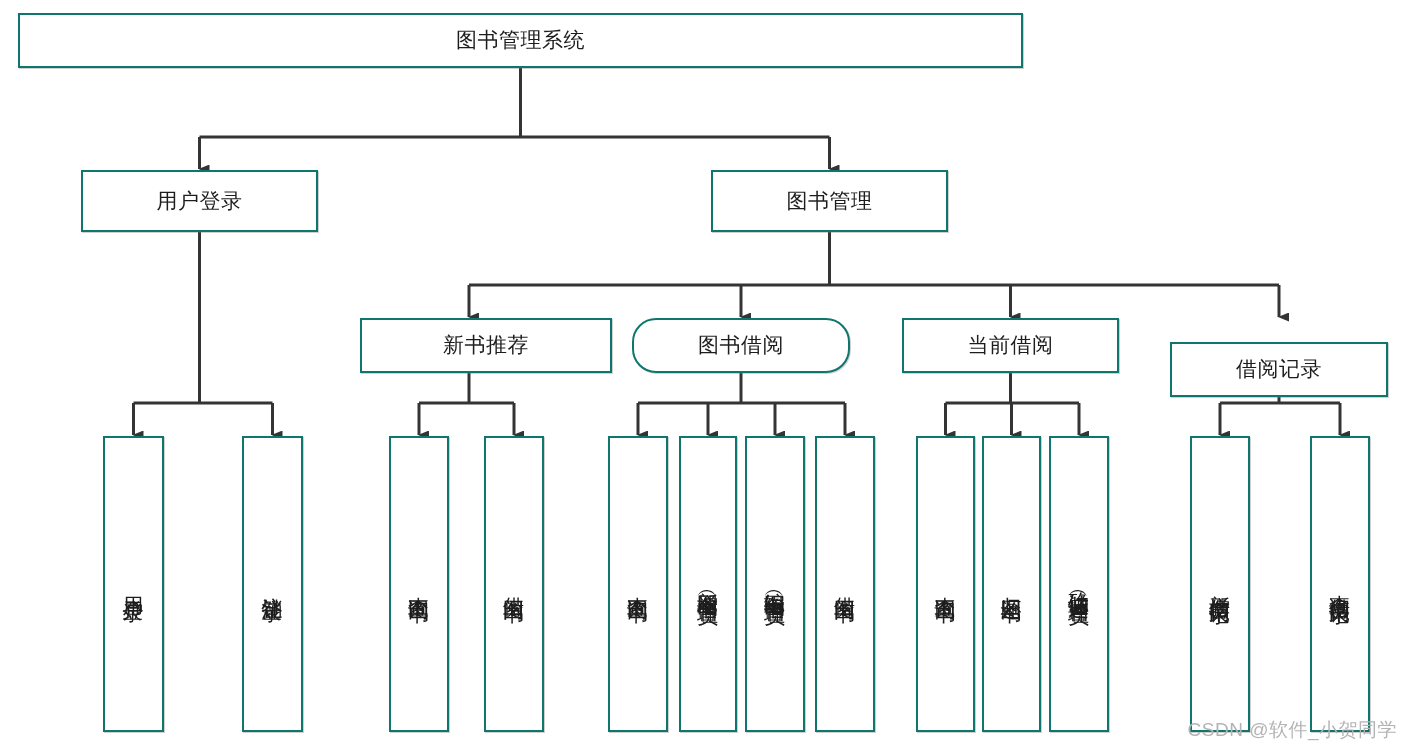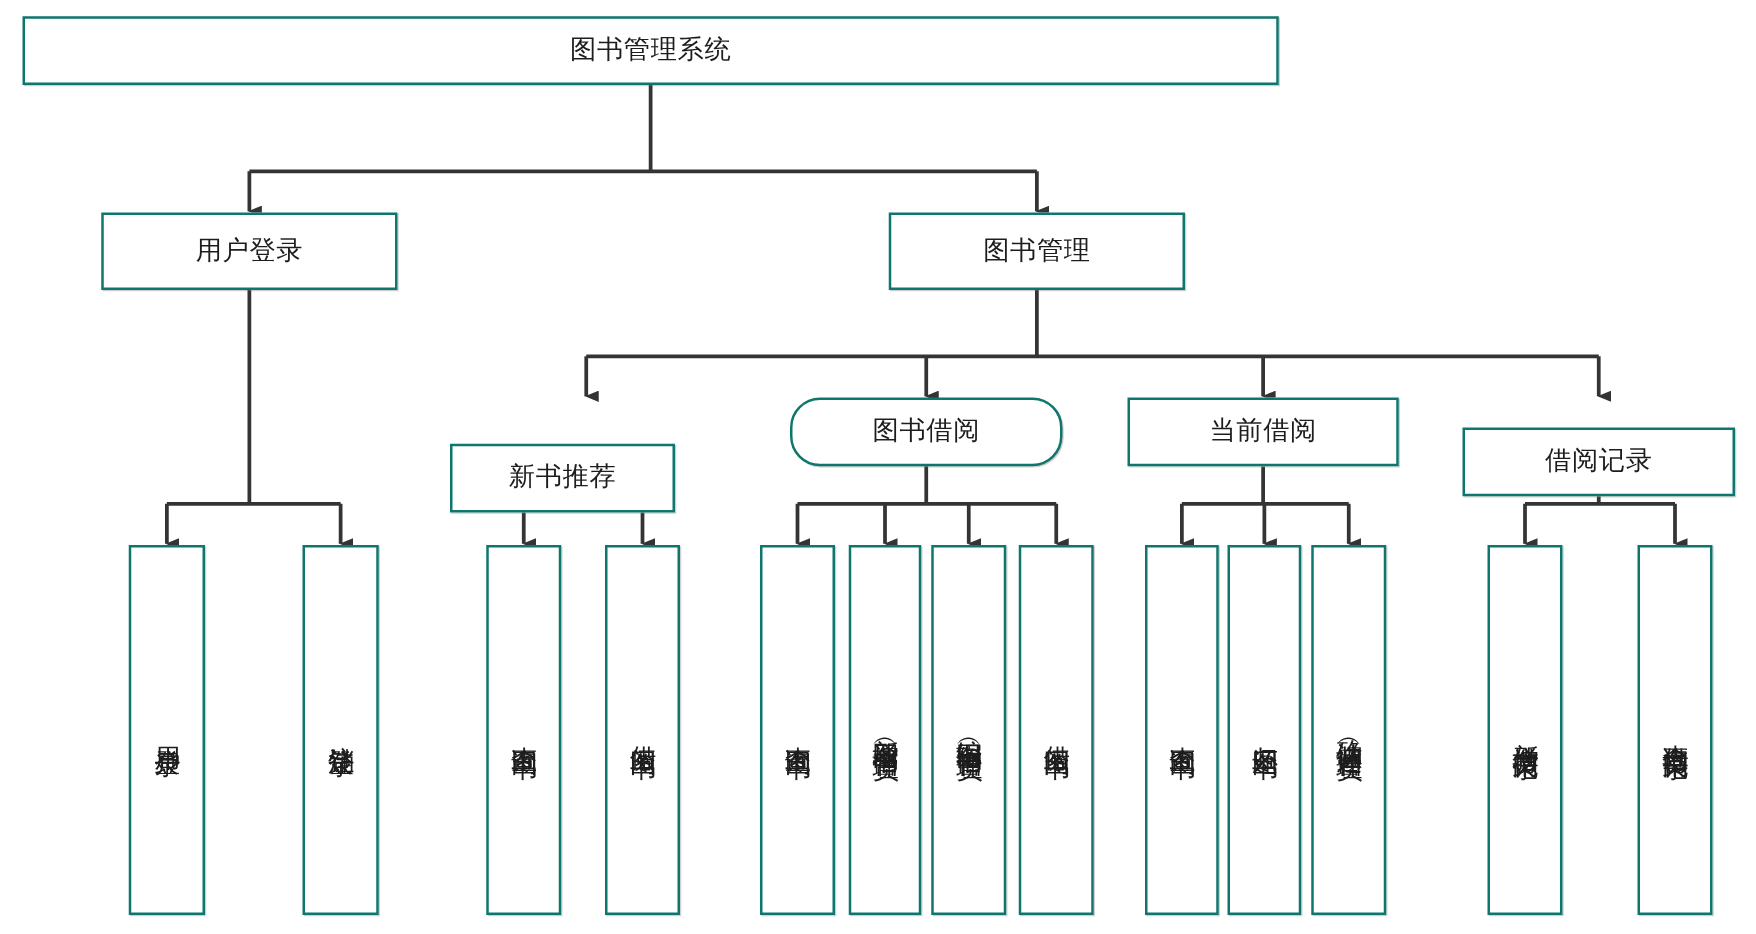--- a/index.html
+++ b/index.html
@@ -113,21 +113,21 @@
   <div id="nodes-layer">
       <div class="node-box" style="left: 18px; top: 13px; width: 1005px; height: 55px;">
         <span class="node-label">图书管理系统</span>
       </div>
       <div class="node-box" style="left: 81px; top: 170px; width: 237px; height: 62px;">
         <span class="node-label">用户登录</span>
       </div>
       <div class="node-box" style="left: 711px; top: 170px; width: 237px; height: 62px;">
         <span class="node-label">图书管理</span>
       </div>
-      <div class="node-box" style="left: 360px; top: 318px; width: 180px; height: 55px; margin-top: 37px;">
+      <div class="node-box" style="left: 360px; top: 318px; width: 252px; height: 55px;">
         <span class="node-label">新书推荐</span>
       </div>
       <div class="node-box" style="left: 632px; top: 318px; width: 218px; height: 55px; border-radius: 24px;">
         <span class="node-label">图书借阅</span>
       </div>
       <div class="node-box" style="left: 902px; top: 318px; width: 217px; height: 55px;">
         <span class="node-label">当前借阅</span>
       </div>
       <div class="node-box" style="left: 1170px; top: 318px; width: 218px; height: 55px; margin-top: 24px;">
         <span class="node-label">借阅记录</span>
@@ -166,13 +166,14 @@
         <span class="node-label">确认归还（管理员）</span>
       </div>
       <div class="node-box vertical" style="left: 1190px; top: 436px; width: 60px; height: 296px;">
         <span class="node-label">新增借阅记录</span>
       </div>
       <div class="node-box vertical" style="left: 1310px; top: 436px; width: 60px; height: 296px;">
         <span class="node-label">查询借阅记录</span>
       </div>
     </div>
 
+  <div class="watermark">CSDN @软件_小贺同学</div>
 </div>
 
 </body></html>

